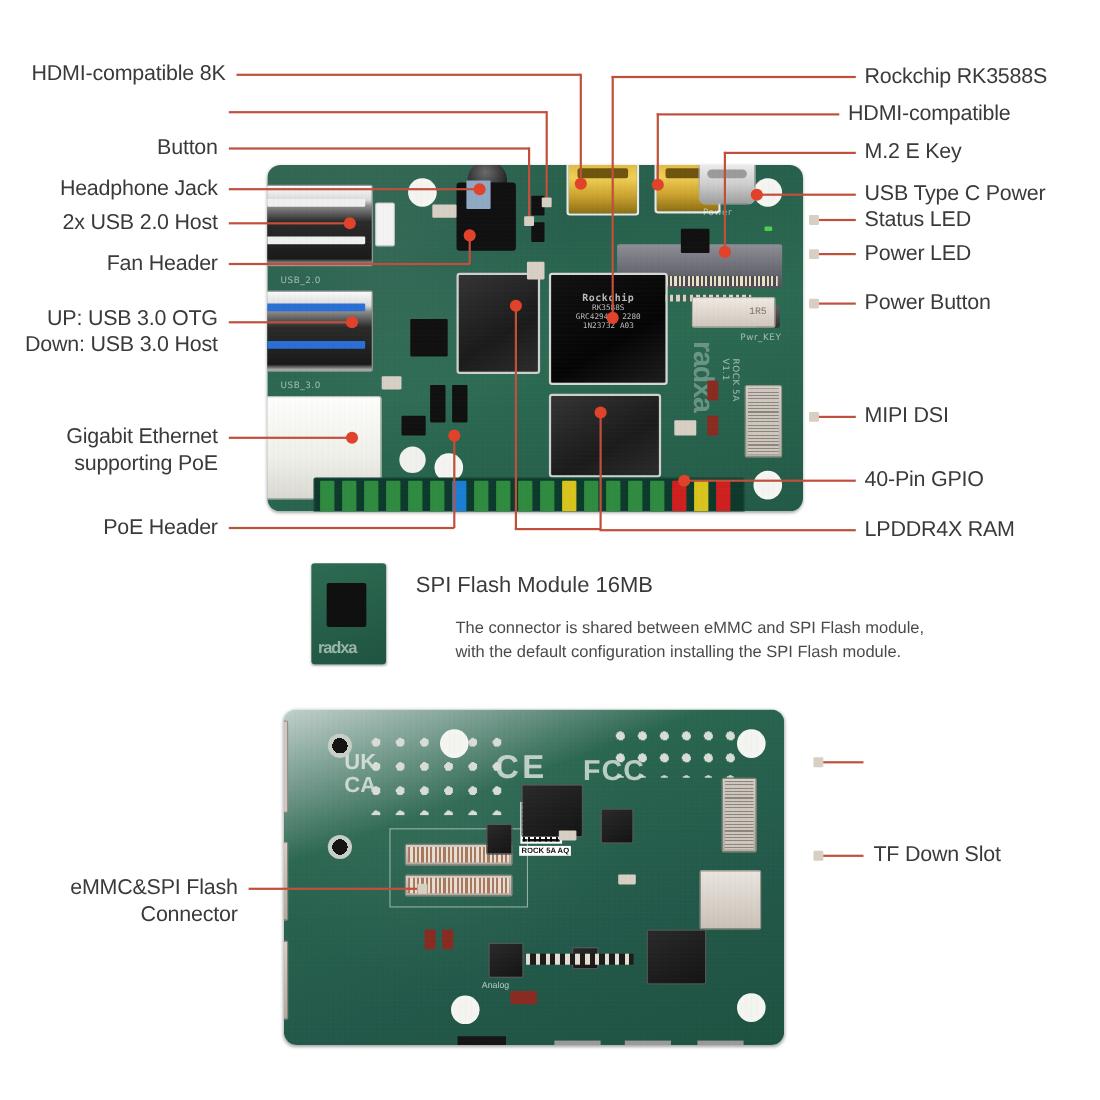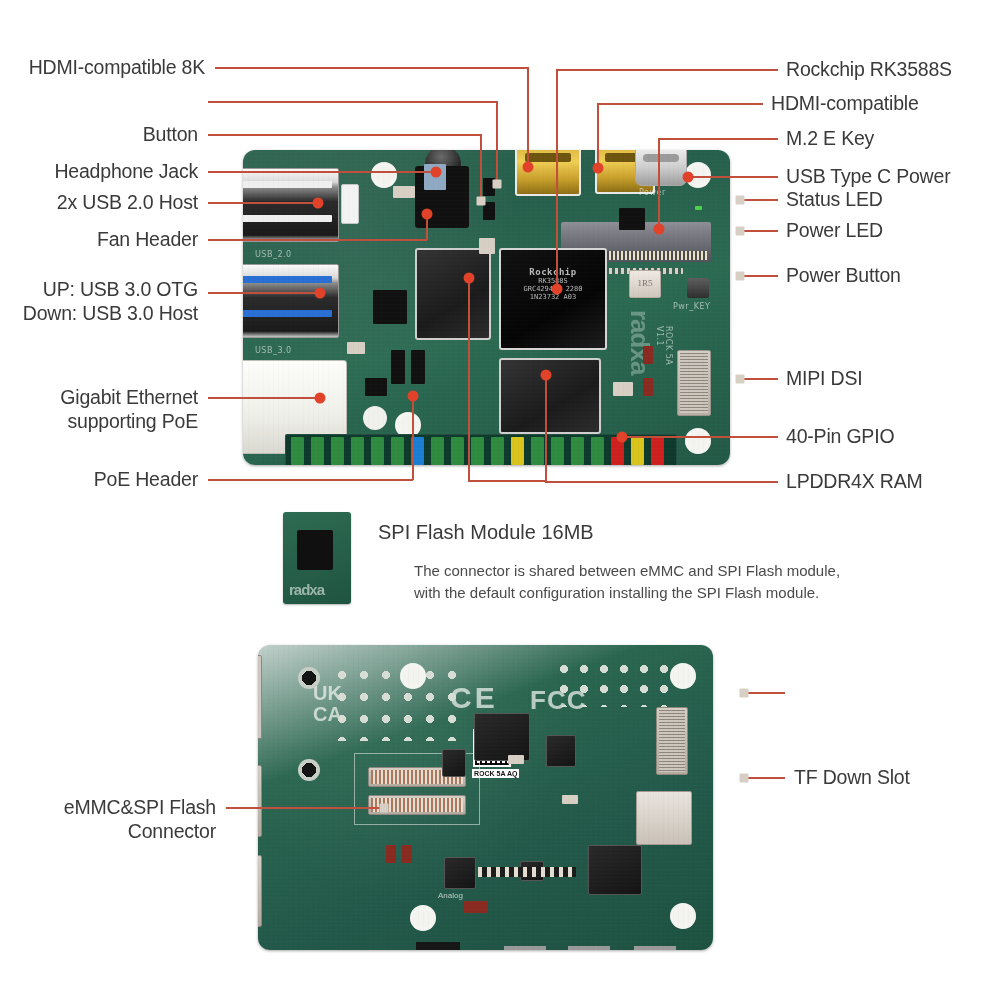--- a/index.html
+++ b/index.html
@@ -67,21 +67,21 @@
   .chip{position:absolute;background:linear-gradient(150deg,#1c1c1c,#0c0c0c 55%,#242424);
         border:2px solid #d6d6d6;border-radius:3px;}
   .chip.soc{background:linear-gradient(150deg,#121212,#050505 60%,#1d1d1d);}
   .chiptxt{position:absolute;left:0;right:0;top:18px;text-align:center;color:#d8d8d8;
         font-family:"DejaVu Sans Mono",monospace;font-size:7px;line-height:8px;opacity:.85;}
   .chiptxt b{font-size:9px;letter-spacing:.5px;}
   .ram{position:absolute;background:linear-gradient(150deg,#343434,#1b1b1b 60%,#2c2c2c);
        border:2px solid #cfcfcf;border-radius:3px;}
   .inductor{position:absolute;background:linear-gradient(180deg,#efe9e3,#cfc6bd);
        border:1px solid #b5aba0;border-radius:2px;color:#7d736a;font-size:9px;
-       font-family:Liberation Serif, serif;text-align:center;line-height:24px;}
+       font-family:Liberation Mono, monospace;text-align:center;line-height:24px;padding-left:44px;}
   .gpio{position:absolute;background:#0d3a2c;border-radius:2px;
         box-shadow:inset 0 0 0 1px rgba(255,255,255,.10);}
   .gpio .pin{position:absolute;top:3px;width:13px;height:28px;border-radius:1px;background:#2f8b3f;}
   .fanhdr{position:absolute;background:#f3f3f3;border:1px solid #c6c6c6;border-radius:2px;}
   .fpc{position:absolute;background:linear-gradient(180deg,#d5cfc8,#b7b0a7);
        border:1px solid #9b948b;border-radius:2px;}
   .fpc .t{position:absolute;inset:2px;background:repeating-linear-gradient(180deg,#8d867c 0 1px,#cdc7bf 1px 3px);}
   .pbtn{position:absolute;background:linear-gradient(180deg,#5e5e5e,#2e2e2e);border-radius:2px;}
   .led{position:absolute;width:7px;height:4px;border-radius:1px;}
   .silk{position:absolute;color:rgba(255,255,255,.55);font-size:8px;

